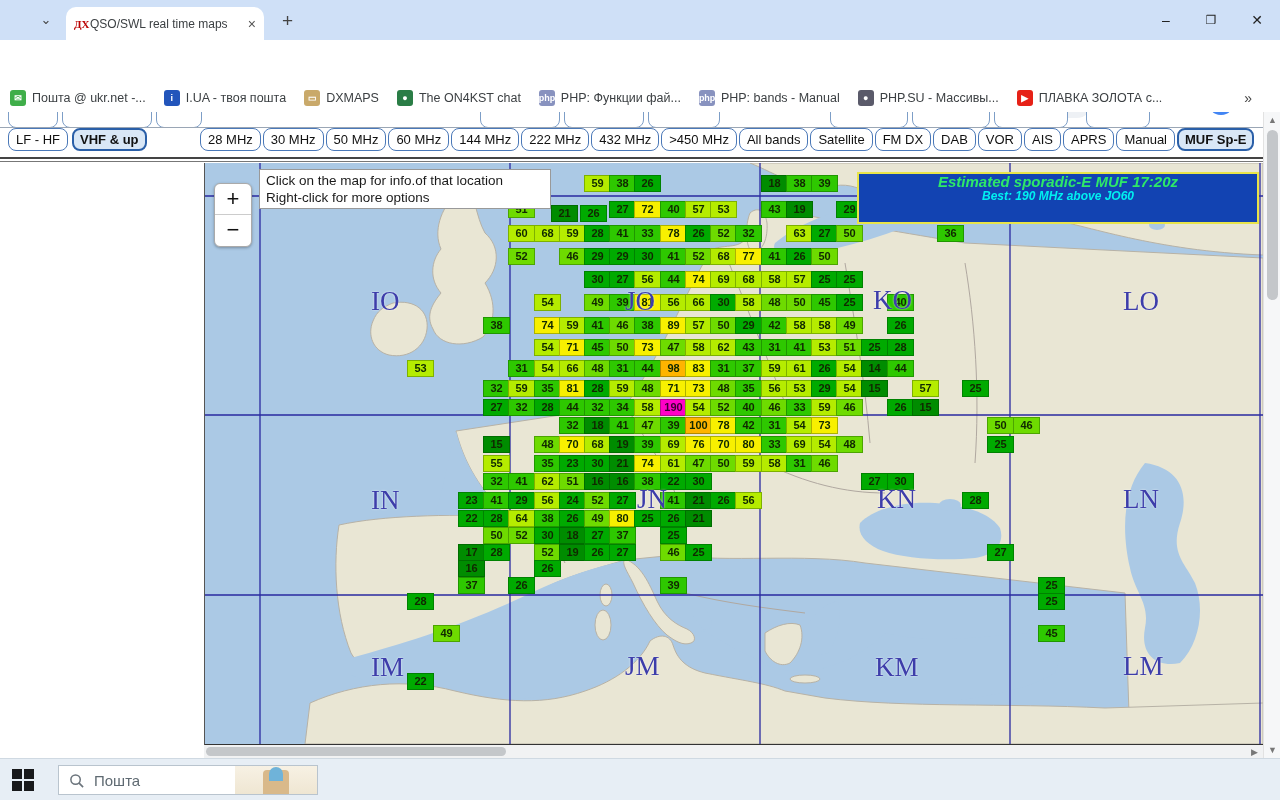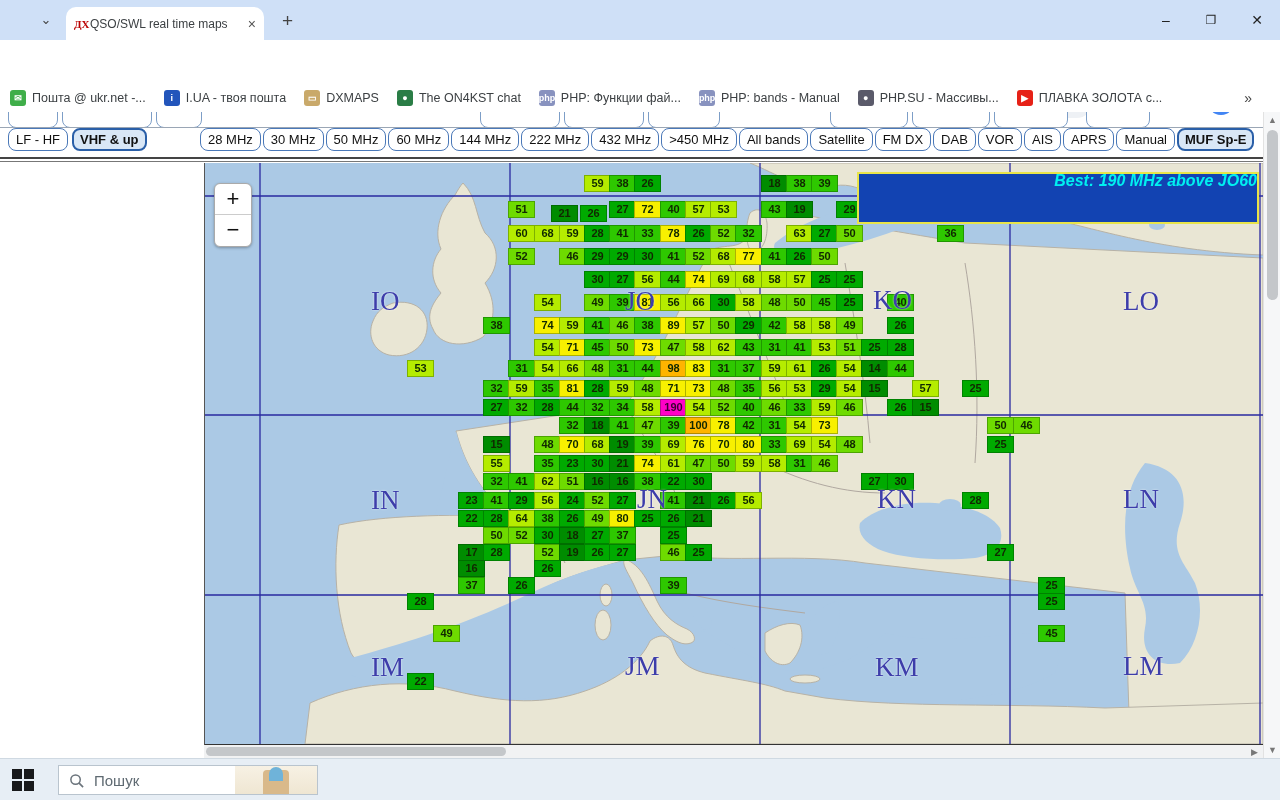--- a/index.html
+++ b/index.html
@@ -50,21 +50,21 @@
     border-radius:6px;box-shadow:0 1px 3px rgba(0,0,0,.3);z-index:6;text-align:center;}
   .zoomctl div{height:30px;font:22px/30px "Liberation Sans",sans-serif;color:#111;}
   .zoomctl div:first-child{border-bottom:1px solid #ccc;}
   .tooltip{position:absolute;left:54px;top:6px;width:278px;background:#fff;border:1px solid #999;
     font-size:13.5px;color:#1a1a1a;padding:2px 6px;z-index:7;line-height:17px;}
   .banner{position:absolute;left:652px;top:9px;width:402px;height:52px;background:#1243b2;
     border:2px solid #e8e44a;box-sizing:border-box;text-align:center;z-index:6;
     font-style:italic;font-weight:bold;}
   .banner .l1{color:#7dffa6;font-size:20px;line-height:21px;}
   .banner .l2{color:#2ee868;font-size:15px;line-height:16px;}
-  .banner .l3{color:#00f0f0;font-size:16px;line-height:13px;text-align:right;}
+  .banner .l3{color:#00f0f0;font-size:12px;line-height:13px;}
   
   .vscroll{position:absolute;left:1263px;top:112px;width:17px;height:646px;background:#f6f7f8;border-left:1px solid #e2e2e2;}
   .vthumb{position:absolute;left:3px;top:18px;width:11px;height:170px;background:#c4c7ca;border-radius:6px;}
   .sarrow{position:absolute;width:17px;height:16px;font-size:9px;color:#777;text-align:center;line-height:16px;}
   .hscroll{position:absolute;left:204px;top:745px;width:1059px;height:13px;background:#f1f2f3;}
   .hthumb{position:absolute;left:2px;top:2px;width:300px;height:9px;background:#c4c7ca;border-radius:5px;}
   
   .taskbar{position:absolute;left:0;top:758px;width:1280px;height:42px;background:#e7eef5;border-top:1px solid #cfd9e2;}
   .startgrid{position:absolute;left:12px;top:10px;width:22px;height:22px;
     background:
@@ -235,22 +235,27 @@
           <ellipse cx="952" cy="62" rx="8" ry="5" fill="#abc9e5"></ellipse>
           <path d="M300,352 C330,360 350,380 360,400 M420,240 C440,280 460,300 470,330 M520,90 C540,140 560,190 580,240 M640,100 C650,160 660,220 665,280 M760,100 C770,160 775,230 770,300 M560,300 C600,320 640,330 680,330 M480,430 C520,440 560,445 600,450" stroke="#b0a8a0" fill="none" stroke-width="1"></path>
           <path d="M55,0 V581 M305,0 V581 M555,0 V581 M805,0 V581 M1055,0 V581 M0,33 H1058 M0,252 H1058 M0,432 H1058" stroke="#2a2aa0" stroke-width="1.3" fill="none"></path>
         </svg>
 
       <div class="zoomctl">
         <div>+</div>
         <div>−</div>
       </div>
 
+      <div class="tooltip">
+        <div>Click on the map for info.of that location</div>
+        <div>Right-click for more options</div>
+      </div>
 
       <div class="banner">
+        <div class="l2">Estimated sporadic-E MUF 17:20z</div>
         <div class="l3">Best: 190 MHz above JO60</div>
       </div>
     <div class="cell" style="left: 379px; top: 12px; background: rgb(181, 236, 0);">59</div><div class="cell" style="left: 404px; top: 12px; background: rgb(46, 200, 0);">38</div><div class="cell" style="left: 429px; top: 12px; background: rgb(0, 170, 0);">26</div><div class="cell" style="left: 556px; top: 12px; background: rgb(0, 140, 0);">18</div><div class="cell" style="left: 581px; top: 12px; background: rgb(46, 200, 0);">38</div><div class="cell" style="left: 606px; top: 12px; background: rgb(46, 200, 0);">39</div><div class="cell" style="left: 303px; top: 38px; background: rgb(110, 219, 0);">51</div><div class="cell" style="left: 404px; top: 38px; background: rgb(0, 170, 0);">27</div><div class="cell" style="left: 429px; top: 38px; background: rgb(248, 240, 0);">72</div><div class="cell" style="left: 455px; top: 38px; background: rgb(46, 200, 0);">40</div><div class="cell" style="left: 480px; top: 38px; background: rgb(181, 236, 0);">57</div><div class="cell" style="left: 505px; top: 38px; background: rgb(181, 236, 0);">53</div><div class="cell" style="left: 556px; top: 38px; background: rgb(46, 200, 0);">43</div><div class="cell" style="left: 581px; top: 38px; background: rgb(0, 140, 0);">19</div><div class="cell" style="left: 631px; top: 38px; background: rgb(0, 170, 0);">29</div><div class="cell" style="left: 346px; top: 42px; background: rgb(0, 140, 0);">21</div><div class="cell" style="left: 375px; top: 42px; background: rgb(0, 170, 0);">26</div><div class="cell" style="left: 303px; top: 62px; background: rgb(181, 236, 0);">60</div><div class="cell" style="left: 329px; top: 62px; background: rgb(181, 236, 0);">68</div><div class="cell" style="left: 354px; top: 62px; background: rgb(181, 236, 0);">59</div><div class="cell" style="left: 379px; top: 62px; background: rgb(0, 170, 0);">28</div><div class="cell" style="left: 404px; top: 62px; background: rgb(46, 200, 0);">41</div><div class="cell" style="left: 429px; top: 62px; background: rgb(46, 200, 0);">33</div><div class="cell" style="left: 455px; top: 62px; background: rgb(248, 240, 0);">78</div><div class="cell" style="left: 480px; top: 62px; background: rgb(0, 170, 0);">26</div><div class="cell" style="left: 505px; top: 62px; background: rgb(110, 219, 0);">52</div><div class="cell" style="left: 530px; top: 62px; background: rgb(46, 200, 0);">32</div><div class="cell" style="left: 581px; top: 62px; background: rgb(181, 236, 0);">63</div><div class="cell" style="left: 606px; top: 62px; background: rgb(0, 170, 0);">27</div><div class="cell" style="left: 631px; top: 62px; background: rgb(110, 219, 0);">50</div><div class="cell" style="left: 732px; top: 62px; background: rgb(46, 200, 0);">36</div><div class="cell" style="left: 303px; top: 85px; background: rgb(110, 219, 0);">52</div><div class="cell" style="left: 354px; top: 85px; background: rgb(110, 219, 0);">46</div><div class="cell" style="left: 379px; top: 85px; background: rgb(0, 170, 0);">29</div><div class="cell" style="left: 404px; top: 85px; background: rgb(0, 170, 0);">29</div><div class="cell" style="left: 429px; top: 85px; background: rgb(0, 170, 0);">30</div><div class="cell" style="left: 455px; top: 85px; background: rgb(46, 200, 0);">41</div><div class="cell" style="left: 480px; top: 85px; background: rgb(110, 219, 0);">52</div><div class="cell" style="left: 505px; top: 85px; background: rgb(181, 236, 0);">68</div><div class="cell" style="left: 530px; top: 85px; background: rgb(248, 240, 0);">77</div><div class="cell" style="left: 556px; top: 85px; background: rgb(46, 200, 0);">41</div><div class="cell" style="left: 581px; top: 85px; background: rgb(0, 170, 0);">26</div><div class="cell" style="left: 606px; top: 85px; background: rgb(110, 219, 0);">50</div><div class="cell" style="left: 379px; top: 108px; background: rgb(0, 170, 0);">30</div><div class="cell" style="left: 404px; top: 108px; background: rgb(0, 170, 0);">27</div><div class="cell" style="left: 429px; top: 108px; background: rgb(181, 236, 0);">56</div><div class="cell" style="left: 455px; top: 108px; background: rgb(46, 200, 0);">44</div><div class="cell" style="left: 480px; top: 108px; background: rgb(248, 240, 0);">74</div><div class="cell" style="left: 505px; top: 108px; background: rgb(181, 236, 0);">69</div><div class="cell" style="left: 530px; top: 108px; background: rgb(181, 236, 0);">68</div><div class="cell" style="left: 556px; top: 108px; background: rgb(181, 236, 0);">58</div><div class="cell" style="left: 581px; top: 108px; background: rgb(181, 236, 0);">57</div><div class="cell" style="left: 606px; top: 108px; background: rgb(0, 170, 0);">25</div><div class="cell" style="left: 631px; top: 108px; background: rgb(0, 170, 0);">25</div><div class="cell" style="left: 329px; top: 131px; background: rgb(181, 236, 0);">54</div><div class="cell" style="left: 379px; top: 131px; background: rgb(110, 219, 0);">49</div><div class="cell" style="left: 404px; top: 131px; background: rgb(46, 200, 0);">39</div><div class="cell" style="left: 429px; top: 131px; background: rgb(248, 240, 0);">81</div><div class="cell" style="left: 455px; top: 131px; background: rgb(181, 236, 0);">56</div><div class="cell" style="left: 480px; top: 131px; background: rgb(181, 236, 0);">66</div><div class="cell" style="left: 505px; top: 131px; background: rgb(0, 170, 0);">30</div><div class="cell" style="left: 530px; top: 131px; background: rgb(181, 236, 0);">58</div><div class="cell" style="left: 556px; top: 131px; background: rgb(110, 219, 0);">48</div><div class="cell" style="left: 581px; top: 131px; background: rgb(110, 219, 0);">50</div><div class="cell" style="left: 606px; top: 131px; background: rgb(46, 200, 0);">45</div><div class="cell" style="left: 631px; top: 131px; background: rgb(0, 170, 0);">25</div><div class="cell" style="left: 682px; top: 131px; background: rgb(46, 200, 0);">40</div><div class="cell" style="left: 278px; top: 154px; background: rgb(46, 200, 0);">38</div><div class="cell" style="left: 329px; top: 154px; background: rgb(248, 240, 0);">74</div><div class="cell" style="left: 354px; top: 154px; background: rgb(181, 236, 0);">59</div><div class="cell" style="left: 379px; top: 154px; background: rgb(46, 200, 0);">41</div><div class="cell" style="left: 404px; top: 154px; background: rgb(110, 219, 0);">46</div><div class="cell" style="left: 429px; top: 154px; background: rgb(46, 200, 0);">38</div><div class="cell" style="left: 455px; top: 154px; background: rgb(248, 240, 0);">89</div><div class="cell" style="left: 480px; top: 154px; background: rgb(181, 236, 0);">57</div><div class="cell" style="left: 505px; top: 154px; background: rgb(110, 219, 0);">50</div><div class="cell" style="left: 530px; top: 154px; background: rgb(0, 170, 0);">29</div><div class="cell" style="left: 556px; top: 154px; background: rgb(46, 200, 0);">42</div><div class="cell" style="left: 581px; top: 154px; background: rgb(181, 236, 0);">58</div><div class="cell" style="left: 606px; top: 154px; background: rgb(181, 236, 0);">58</div><div class="cell" style="left: 631px; top: 154px; background: rgb(110, 219, 0);">49</div><div class="cell" style="left: 682px; top: 154px; background: rgb(0, 170, 0);">26</div><div class="cell" style="left: 329px; top: 176px; background: rgb(181, 236, 0);">54</div><div class="cell" style="left: 354px; top: 176px; background: rgb(248, 240, 0);">71</div><div class="cell" style="left: 379px; top: 176px; background: rgb(46, 200, 0);">45</div><div class="cell" style="left: 404px; top: 176px; background: rgb(110, 219, 0);">50</div><div class="cell" style="left: 429px; top: 176px; background: rgb(248, 240, 0);">73</div><div class="cell" style="left: 455px; top: 176px; background: rgb(110, 219, 0);">47</div><div class="cell" style="left: 480px; top: 176px; background: rgb(181, 236, 0);">58</div><div class="cell" style="left: 505px; top: 176px; background: rgb(181, 236, 0);">62</div><div class="cell" style="left: 530px; top: 176px; background: rgb(46, 200, 0);">43</div><div class="cell" style="left: 556px; top: 176px; background: rgb(46, 200, 0);">31</div><div class="cell" style="left: 581px; top: 176px; background: rgb(46, 200, 0);">41</div><div class="cell" style="left: 606px; top: 176px; background: rgb(181, 236, 0);">53</div><div class="cell" style="left: 631px; top: 176px; background: rgb(110, 219, 0);">51</div><div class="cell" style="left: 656px; top: 176px; background: rgb(0, 170, 0);">25</div><div class="cell" style="left: 682px; top: 176px; background: rgb(0, 170, 0);">28</div><div class="cell" style="left: 202px; top: 197px; background: rgb(181, 236, 0);">53</div><div class="cell" style="left: 303px; top: 197px; background: rgb(46, 200, 0);">31</div><div class="cell" style="left: 329px; top: 197px; background: rgb(181, 236, 0);">54</div><div class="cell" style="left: 354px; top: 197px; background: rgb(181, 236, 0);">66</div><div class="cell" style="left: 379px; top: 197px; background: rgb(110, 219, 0);">48</div><div class="cell" style="left: 404px; top: 197px; background: rgb(46, 200, 0);">31</div><div class="cell" style="left: 429px; top: 197px; background: rgb(46, 200, 0);">44</div><div class="cell" style="left: 455px; top: 197px; background: rgb(255, 180, 0);">98</div><div class="cell" style="left: 480px; top: 197px; background: rgb(248, 240, 0);">83</div><div class="cell" style="left: 505px; top: 197px; background: rgb(46, 200, 0);">31</div><div class="cell" style="left: 530px; top: 197px; background: rgb(46, 200, 0);">37</div><div class="cell" style="left: 556px; top: 197px; background: rgb(181, 236, 0);">59</div><div class="cell" style="left: 581px; top: 197px; background: rgb(181, 236, 0);">61</div><div class="cell" style="left: 606px; top: 197px; background: rgb(0, 170, 0);">26</div><div class="cell" style="left: 631px; top: 197px; background: rgb(181, 236, 0);">54</div><div class="cell" style="left: 656px; top: 197px; background: rgb(0, 140, 0);">14</div><div class="cell" style="left: 682px; top: 197px; background: rgb(46, 200, 0);">44</div><div class="cell" style="left: 278px; top: 217px; background: rgb(46, 200, 0);">32</div><div class="cell" style="left: 303px; top: 217px; background: rgb(181, 236, 0);">59</div><div class="cell" style="left: 329px; top: 217px; background: rgb(46, 200, 0);">35</div><div class="cell" style="left: 354px; top: 217px; background: rgb(248, 240, 0);">81</div><div class="cell" style="left: 379px; top: 217px; background: rgb(0, 170, 0);">28</div><div class="cell" style="left: 404px; top: 217px; background: rgb(181, 236, 0);">59</div><div class="cell" style="left: 429px; top: 217px; background: rgb(110, 219, 0);">48</div><div class="cell" style="left: 455px; top: 217px; background: rgb(248, 240, 0);">71</div><div class="cell" style="left: 480px; top: 217px; background: rgb(248, 240, 0);">73</div><div class="cell" style="left: 505px; top: 217px; background: rgb(110, 219, 0);">48</div><div class="cell" style="left: 530px; top: 217px; background: rgb(46, 200, 0);">35</div><div class="cell" style="left: 556px; top: 217px; background: rgb(181, 236, 0);">56</div><div class="cell" style="left: 581px; top: 217px; background: rgb(181, 236, 0);">53</div><div class="cell" style="left: 606px; top: 217px; background: rgb(0, 170, 0);">29</div><div class="cell" style="left: 631px; top: 217px; background: rgb(181, 236, 0);">54</div><div class="cell" style="left: 656px; top: 217px; background: rgb(0, 140, 0);">15</div><div class="cell" style="left: 707px; top: 217px; background: rgb(181, 236, 0);">57</div><div class="cell" style="left: 757px; top: 217px; background: rgb(0, 170, 0);">25</div><div class="cell" style="left: 278px; top: 236px; background: rgb(0, 170, 0);">27</div><div class="cell" style="left: 303px; top: 236px; background: rgb(46, 200, 0);">32</div><div class="cell" style="left: 329px; top: 236px; background: rgb(0, 170, 0);">28</div><div class="cell" style="left: 354px; top: 236px; background: rgb(46, 200, 0);">44</div><div class="cell" style="left: 379px; top: 236px; background: rgb(46, 200, 0);">32</div><div class="cell" style="left: 404px; top: 236px; background: rgb(46, 200, 0);">34</div><div class="cell" style="left: 429px; top: 236px; background: rgb(181, 236, 0);">58</div><div class="cell" style="left: 455px; top: 236px; background: rgb(255, 0, 200); color: rgb(58, 0, 48);">190</div><div class="cell" style="left: 480px; top: 236px; background: rgb(181, 236, 0);">54</div><div class="cell" style="left: 505px; top: 236px; background: rgb(110, 219, 0);">52</div><div class="cell" style="left: 530px; top: 236px; background: rgb(46, 200, 0);">40</div><div class="cell" style="left: 556px; top: 236px; background: rgb(110, 219, 0);">46</div><div class="cell" style="left: 581px; top: 236px; background: rgb(46, 200, 0);">33</div><div class="cell" style="left: 606px; top: 236px; background: rgb(181, 236, 0);">59</div><div class="cell" style="left: 631px; top: 236px; background: rgb(110, 219, 0);">46</div><div class="cell" style="left: 682px; top: 236px; background: rgb(0, 170, 0);">26</div><div class="cell" style="left: 707px; top: 236px; background: rgb(0, 140, 0);">15</div><div class="cell" style="left: 354px; top: 254px; background: rgb(46, 200, 0);">32</div><div class="cell" style="left: 379px; top: 254px; background: rgb(0, 140, 0);">18</div><div class="cell" style="left: 404px; top: 254px; background: rgb(46, 200, 0);">41</div><div class="cell" style="left: 429px; top: 254px; background: rgb(110, 219, 0);">47</div><div class="cell" style="left: 455px; top: 254px; background: rgb(46, 200, 0);">39</div><div class="cell" style="left: 480px; top: 254px; background: rgb(255, 180, 0);">100</div><div class="cell" style="left: 505px; top: 254px; background: rgb(248, 240, 0);">78</div><div class="cell" style="left: 530px; top: 254px; background: rgb(46, 200, 0);">42</div><div class="cell" style="left: 556px; top: 254px; background: rgb(46, 200, 0);">31</div><div class="cell" style="left: 581px; top: 254px; background: rgb(181, 236, 0);">54</div><div class="cell" style="left: 606px; top: 254px; background: rgb(248, 240, 0);">73</div><div class="cell" style="left: 782px; top: 254px; background: rgb(110, 219, 0);">50</div><div class="cell" style="left: 808px; top: 254px; background: rgb(110, 219, 0);">46</div><div class="cell" style="left: 278px; top: 273px; background: rgb(0, 140, 0);">15</div><div class="cell" style="left: 329px; top: 273px; background: rgb(110, 219, 0);">48</div><div class="cell" style="left: 354px; top: 273px; background: rgb(248, 240, 0);">70</div><div class="cell" style="left: 379px; top: 273px; background: rgb(181, 236, 0);">68</div><div class="cell" style="left: 404px; top: 273px; background: rgb(0, 140, 0);">19</div><div class="cell" style="left: 429px; top: 273px; background: rgb(46, 200, 0);">39</div><div class="cell" style="left: 455px; top: 273px; background: rgb(181, 236, 0);">69</div><div class="cell" style="left: 480px; top: 273px; background: rgb(248, 240, 0);">76</div><div class="cell" style="left: 505px; top: 273px; background: rgb(248, 240, 0);">70</div><div class="cell" style="left: 530px; top: 273px; background: rgb(248, 240, 0);">80</div><div class="cell" style="left: 556px; top: 273px; background: rgb(46, 200, 0);">33</div><div class="cell" style="left: 581px; top: 273px; background: rgb(181, 236, 0);">69</div><div class="cell" style="left: 606px; top: 273px; background: rgb(181, 236, 0);">54</div><div class="cell" style="left: 631px; top: 273px; background: rgb(110, 219, 0);">48</div><div class="cell" style="left: 782px; top: 273px; background: rgb(0, 170, 0);">25</div><div class="cell" style="left: 278px; top: 292px; background: rgb(181, 236, 0);">55</div><div class="cell" style="left: 329px; top: 292px; background: rgb(46, 200, 0);">35</div><div class="cell" style="left: 354px; top: 292px; background: rgb(0, 170, 0);">23</div><div class="cell" style="left: 379px; top: 292px; background: rgb(0, 170, 0);">30</div><div class="cell" style="left: 404px; top: 292px; background: rgb(0, 140, 0);">21</div><div class="cell" style="left: 429px; top: 292px; background: rgb(248, 240, 0);">74</div><div class="cell" style="left: 455px; top: 292px; background: rgb(181, 236, 0);">61</div><div class="cell" style="left: 480px; top: 292px; background: rgb(110, 219, 0);">47</div><div class="cell" style="left: 505px; top: 292px; background: rgb(110, 219, 0);">50</div><div class="cell" style="left: 530px; top: 292px; background: rgb(181, 236, 0);">59</div><div class="cell" style="left: 556px; top: 292px; background: rgb(181, 236, 0);">58</div><div class="cell" style="left: 581px; top: 292px; background: rgb(46, 200, 0);">31</div><div class="cell" style="left: 606px; top: 292px; background: rgb(110, 219, 0);">46</div><div class="cell" style="left: 278px; top: 310px; background: rgb(46, 200, 0);">32</div><div class="cell" style="left: 303px; top: 310px; background: rgb(46, 200, 0);">41</div><div class="cell" style="left: 329px; top: 310px; background: rgb(181, 236, 0);">62</div><div class="cell" style="left: 354px; top: 310px; background: rgb(110, 219, 0);">51</div><div class="cell" style="left: 379px; top: 310px; background: rgb(0, 140, 0);">16</div><div class="cell" style="left: 404px; top: 310px; background: rgb(0, 140, 0);">16</div><div class="cell" style="left: 429px; top: 310px; background: rgb(46, 200, 0);">38</div><div class="cell" style="left: 455px; top: 310px; background: rgb(0, 170, 0);">22</div><div class="cell" style="left: 480px; top: 310px; background: rgb(0, 170, 0);">30</div><div class="cell" style="left: 656px; top: 310px; background: rgb(0, 170, 0);">27</div><div class="cell" style="left: 682px; top: 310px; background: rgb(0, 170, 0);">30</div><div class="cell" style="left: 253px; top: 329px; background: rgb(0, 170, 0);">23</div><div class="cell" style="left: 278px; top: 329px; background: rgb(46, 200, 0);">41</div><div class="cell" style="left: 303px; top: 329px; background: rgb(0, 170, 0);">29</div><div class="cell" style="left: 329px; top: 329px; background: rgb(181, 236, 0);">56</div><div class="cell" style="left: 354px; top: 329px; background: rgb(0, 170, 0);">24</div><div class="cell" style="left: 379px; top: 329px; background: rgb(110, 219, 0);">52</div><div class="cell" style="left: 404px; top: 329px; background: rgb(0, 170, 0);">27</div><div class="cell" style="left: 455px; top: 329px; background: rgb(46, 200, 0);">41</div><div class="cell" style="left: 480px; top: 329px; background: rgb(0, 140, 0);">21</div><div class="cell" style="left: 505px; top: 329px; background: rgb(0, 170, 0);">26</div><div class="cell" style="left: 530px; top: 329px; background: rgb(181, 236, 0);">56</div><div class="cell" style="left: 757px; top: 329px; background: rgb(0, 170, 0);">28</div><div class="cell" style="left: 253px; top: 347px; background: rgb(0, 170, 0);">22</div><div class="cell" style="left: 278px; top: 347px; background: rgb(0, 170, 0);">28</div><div class="cell" style="left: 303px; top: 347px; background: rgb(181, 236, 0);">64</div><div class="cell" style="left: 329px; top: 347px; background: rgb(46, 200, 0);">38</div><div class="cell" style="left: 354px; top: 347px; background: rgb(0, 170, 0);">26</div><div class="cell" style="left: 379px; top: 347px; background: rgb(110, 219, 0);">49</div><div class="cell" style="left: 404px; top: 347px; background: rgb(248, 240, 0);">80</div><div class="cell" style="left: 429px; top: 347px; background: rgb(0, 170, 0);">25</div><div class="cell" style="left: 455px; top: 347px; background: rgb(0, 170, 0);">26</div><div class="cell" style="left: 480px; top: 347px; background: rgb(0, 140, 0);">21</div><div class="cell" style="left: 278px; top: 364px; background: rgb(110, 219, 0);">50</div><div class="cell" style="left: 303px; top: 364px; background: rgb(110, 219, 0);">52</div><div class="cell" style="left: 329px; top: 364px; background: rgb(0, 170, 0);">30</div><div class="cell" style="left: 354px; top: 364px; background: rgb(0, 140, 0);">18</div><div class="cell" style="left: 379px; top: 364px; background: rgb(0, 170, 0);">27</div><div class="cell" style="left: 404px; top: 364px; background: rgb(46, 200, 0);">37</div><div class="cell" style="left: 455px; top: 364px; background: rgb(0, 170, 0);">25</div><div class="cell" style="left: 253px; top: 381px; background: rgb(0, 140, 0);">17</div><div class="cell" style="left: 278px; top: 381px; background: rgb(0, 170, 0);">28</div><div class="cell" style="left: 329px; top: 381px; background: rgb(110, 219, 0);">52</div><div class="cell" style="left: 354px; top: 381px; background: rgb(0, 140, 0);">19</div><div class="cell" style="left: 379px; top: 381px; background: rgb(0, 170, 0);">26</div><div class="cell" style="left: 404px; top: 381px; background: rgb(0, 170, 0);">27</div><div class="cell" style="left: 455px; top: 381px; background: rgb(110, 219, 0);">46</div><div class="cell" style="left: 480px; top: 381px; background: rgb(0, 170, 0);">25</div><div class="cell" style="left: 782px; top: 381px; background: rgb(0, 170, 0);">27</div><div class="cell" style="left: 253px; top: 397px; background: rgb(0, 140, 0);">16</div><div class="cell" style="left: 329px; top: 397px; background: rgb(0, 170, 0);">26</div><div class="cell" style="left: 253px; top: 414px; background: rgb(46, 200, 0);">37</div><div class="cell" style="left: 303px; top: 414px; background: rgb(0, 170, 0);">26</div><div class="cell" style="left: 455px; top: 414px; background: rgb(46, 200, 0);">39</div><div class="cell" style="left: 833px; top: 414px; background: rgb(0, 170, 0);">25</div><div class="cell" style="left: 202px; top: 430px; background: rgb(0, 170, 0);">28</div><div class="cell" style="left: 833px; top: 430px; background: rgb(0, 170, 0);">25</div><div class="cell" style="left: 228px; top: 462px; background: rgb(110, 219, 0);">49</div><div class="cell" style="left: 833px; top: 462px; background: rgb(46, 200, 0);">45</div><div class="cell" style="left: 202px; top: 510px; background: rgb(0, 170, 0);">22</div><div class="fieldlab" style="left: 166px; top: 123px;">IO</div><div class="fieldlab" style="left: 420px; top: 123px;">JO</div><div class="fieldlab" style="left: 668px; top: 122px;">KO</div><div class="fieldlab" style="left: 918px; top: 123px;">LO</div><div class="fieldlab" style="left: 166px; top: 322px;">IN</div><div class="fieldlab" style="left: 432px; top: 321px;">JN</div><div class="fieldlab" style="left: 672px; top: 321px;">KN</div><div class="fieldlab" style="left: 918px; top: 321px;">LN</div><div class="fieldlab" style="left: 166px; top: 489px;">IM</div><div class="fieldlab" style="left: 420px; top: 488px;">JM</div><div class="fieldlab" style="left: 670px; top: 489px;">KM</div><div class="fieldlab" style="left: 918px; top: 488px;">LM</div></div>
   </div>
 
   <div class="vscroll">
     <div class="sarrow" style="top:0">▲</div>
     <div class="vthumb"></div>
     <div class="sarrow" style="bottom:0">▼</div>
   </div>
@@ -259,21 +264,21 @@
     <div class="sarrow" style="right:0;top:-1px">▶</div>
   </div>
 
   <div class="taskbar">
     <div class="startgrid"></div>
     <div class="searchbox">
       <svg width="15" height="15" viewBox="0 0 16 16">
         <circle cx="7" cy="7" r="5" fill="none" stroke="#6a737b" stroke-width="1.6"></circle>
         <line x1="10.5" y1="10.5" x2="15" y2="15" stroke="#6a737b" stroke-width="1.8"></line>
       </svg>
-      <span class="ph">Пошук</span>
+      <span class="ph">Пошта</span>
       <span class="castle"></span>
     </div>
     <div id="appicons"></div>
 
     <div id="tray"></div>
 
   </div>
 </div>
 
 </body></html>

